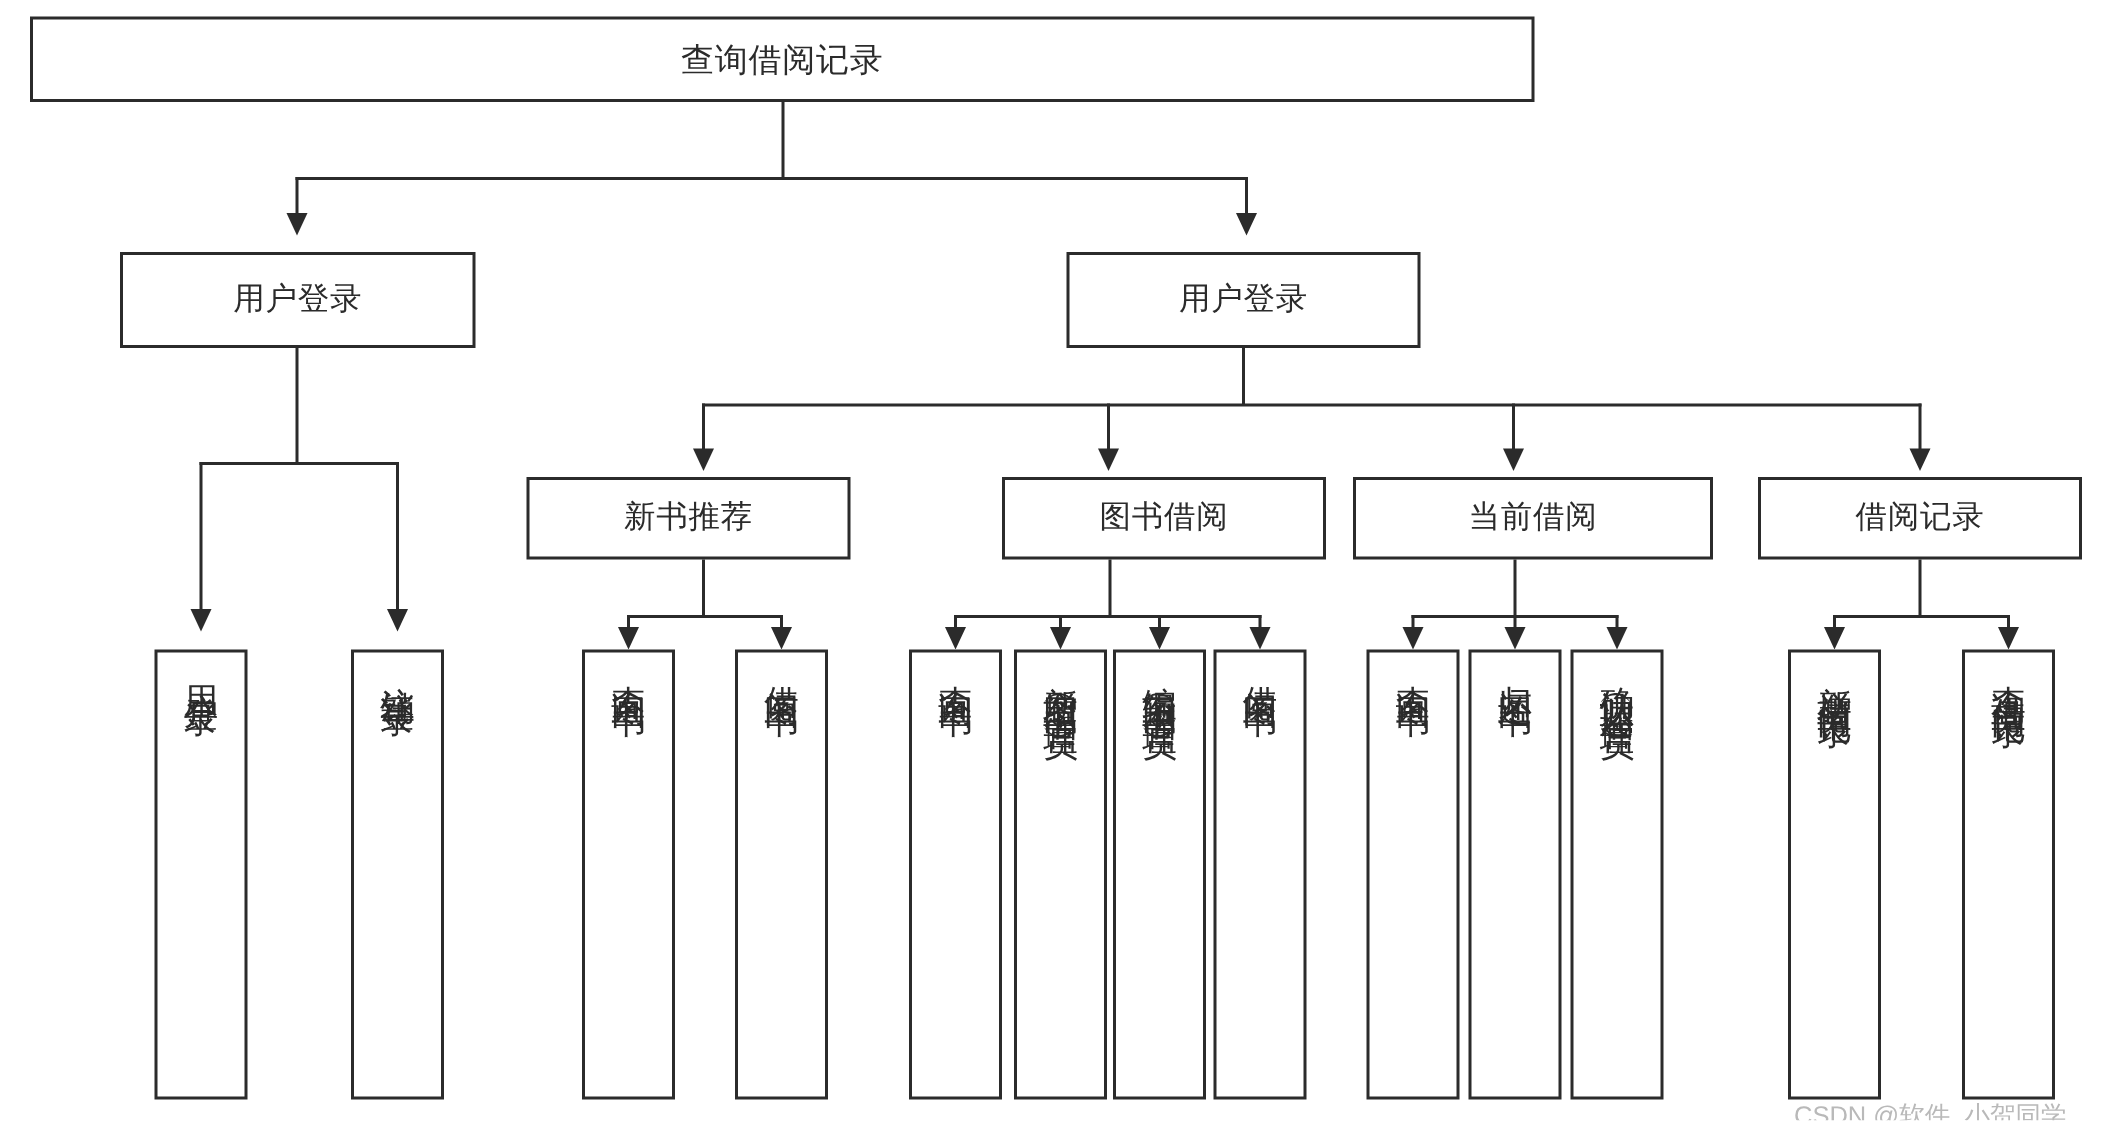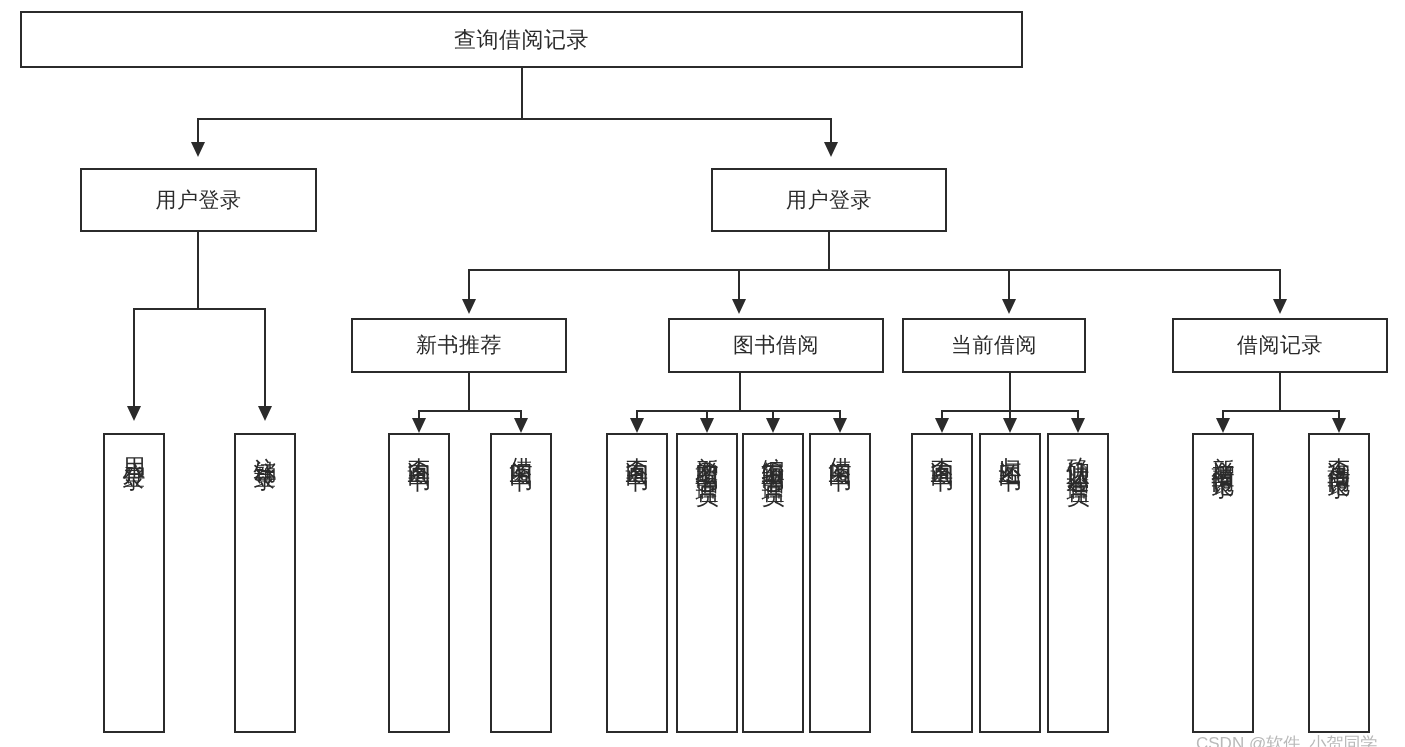--- a/index.html
+++ b/index.html
@@ -126,21 +126,21 @@
   <div class="arrow" style="left:732px; top:299px;"></div>
   <div class="arrow" style="left:1002px; top:299px;"></div>
   <div class="arrow" style="left:1273px; top:299px;"></div>
 
   <div class="node horiz" style="left:351px; top:318px; width:216px; height:55px;">
     <span class="label">新书推荐</span>
   </div>
   <div class="node horiz" style="left:668px; top:318px; width:216px; height:55px;">
     <span class="label">图书借阅</span>
   </div>
-  <div class="node horiz" style="left:902px; top:318px; width:184px; height:55px;">
+  <div class="node horiz" style="left:902px; top:318px; width:240px; height:55px;">
     <span class="label">当前借阅</span>
   </div>
   <div class="node horiz" style="left:1172px; top:318px; width:216px; height:55px;">
     <span class="label">借阅记录</span>
   </div>
 
   <div class="ln v" style="left:468px; top:373px; width:2px; height:39px;"></div>
   <div class="ln h" style="left:418px; top:410px; width:104px; height:2px;"></div>
   <div class="ln v" style="left:418px; top:410px; width:2px; height:12px;"></div>
   <div class="ln v" style="left:520px; top:410px; width:2px; height:12px;"></div>

